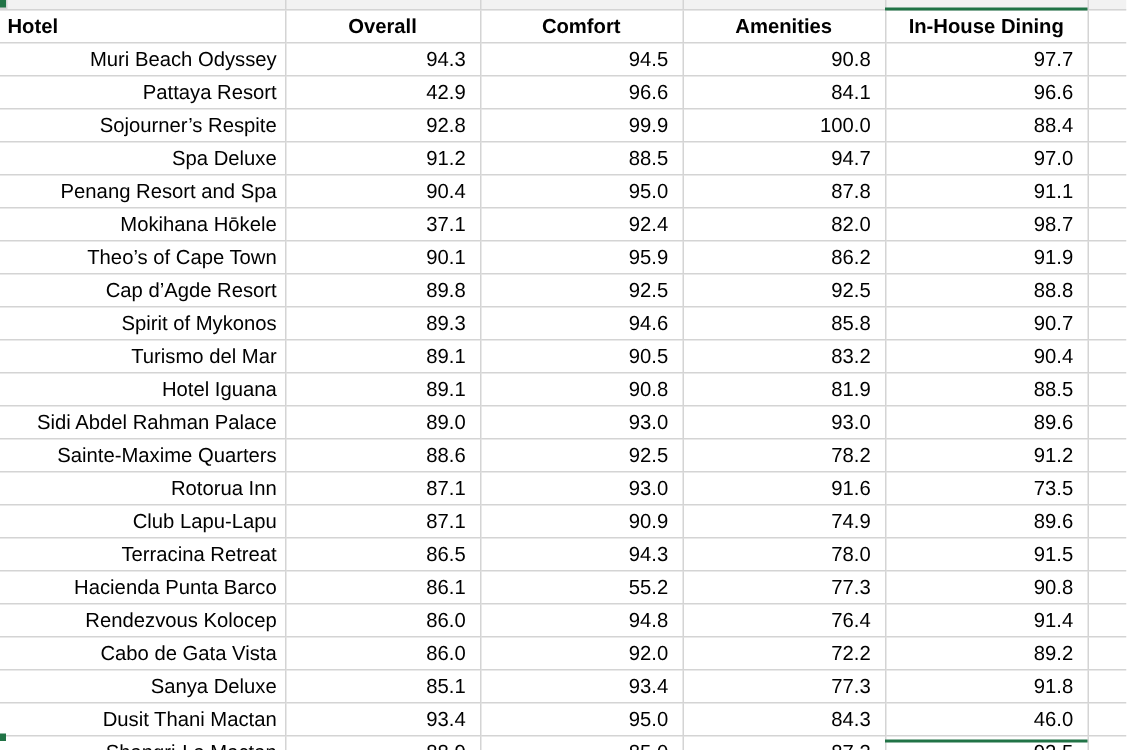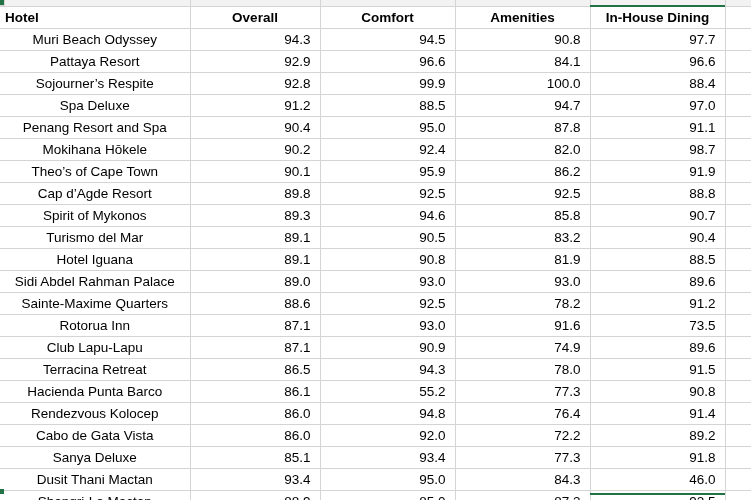--- a/index.html
+++ b/index.html
@@ -87,21 +87,21 @@
   }
   table.grid thead th.h-hotel {
     text-align: left;
   }
   table.grid thead th.h-num {
     text-align: center;
     margin-left: 48px;
   }
 
   table.grid td.cell-name {
-    text-align: center;
+    text-align: right;
   }
   table.grid td.cell-num {
     text-align: right;
     padding-right: 9px;
   }
 
   table.grid td.cell-tail,
   table.grid th.h-tail {
     border-right: none;
     background: #ffffff;
@@ -169,21 +169,21 @@
         <tr>
           <td class="cell-name">Muri Beach Odyssey</td>
           <td class="cell-num">94.3</td>
           <td class="cell-num">94.5</td>
           <td class="cell-num">90.8</td>
           <td class="cell-num">97.7</td>
           <td class="cell-tail"></td>
         </tr>
         <tr>
           <td class="cell-name">Pattaya Resort</td>
-          <td class="cell-num">92.9</td>
+          <td class="cell-num">42.9</td>
           <td class="cell-num">96.6</td>
           <td class="cell-num">84.1</td>
           <td class="cell-num">96.6</td>
           <td class="cell-tail"></td>
         </tr>
         <tr>
           <td class="cell-name">Sojourner’s Respite</td>
           <td class="cell-num">92.8</td>
           <td class="cell-num">99.9</td>
           <td class="cell-num">100.0</td>
@@ -201,21 +201,21 @@
         <tr>
           <td class="cell-name">Penang Resort and Spa</td>
           <td class="cell-num">90.4</td>
           <td class="cell-num">95.0</td>
           <td class="cell-num">87.8</td>
           <td class="cell-num">91.1</td>
           <td class="cell-tail"></td>
         </tr>
         <tr>
           <td class="cell-name">Mokihana Hōkele</td>
-          <td class="cell-num">90.2</td>
+          <td class="cell-num">37.1</td>
           <td class="cell-num">92.4</td>
           <td class="cell-num">82.0</td>
           <td class="cell-num">98.7</td>
           <td class="cell-tail"></td>
         </tr>
         <tr>
           <td class="cell-name">Theo’s of Cape Town</td>
           <td class="cell-num">90.1</td>
           <td class="cell-num">95.9</td>
           <td class="cell-num">86.2</td>

